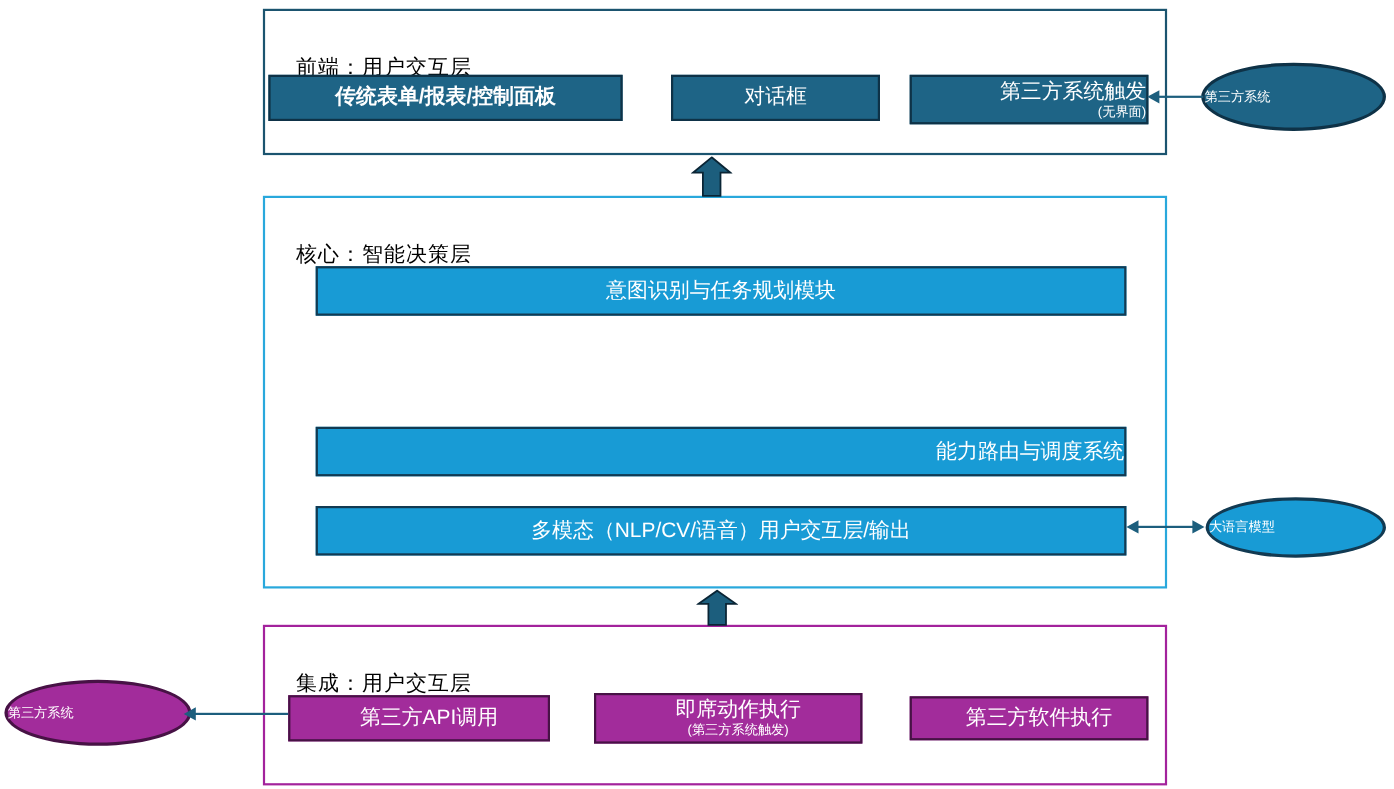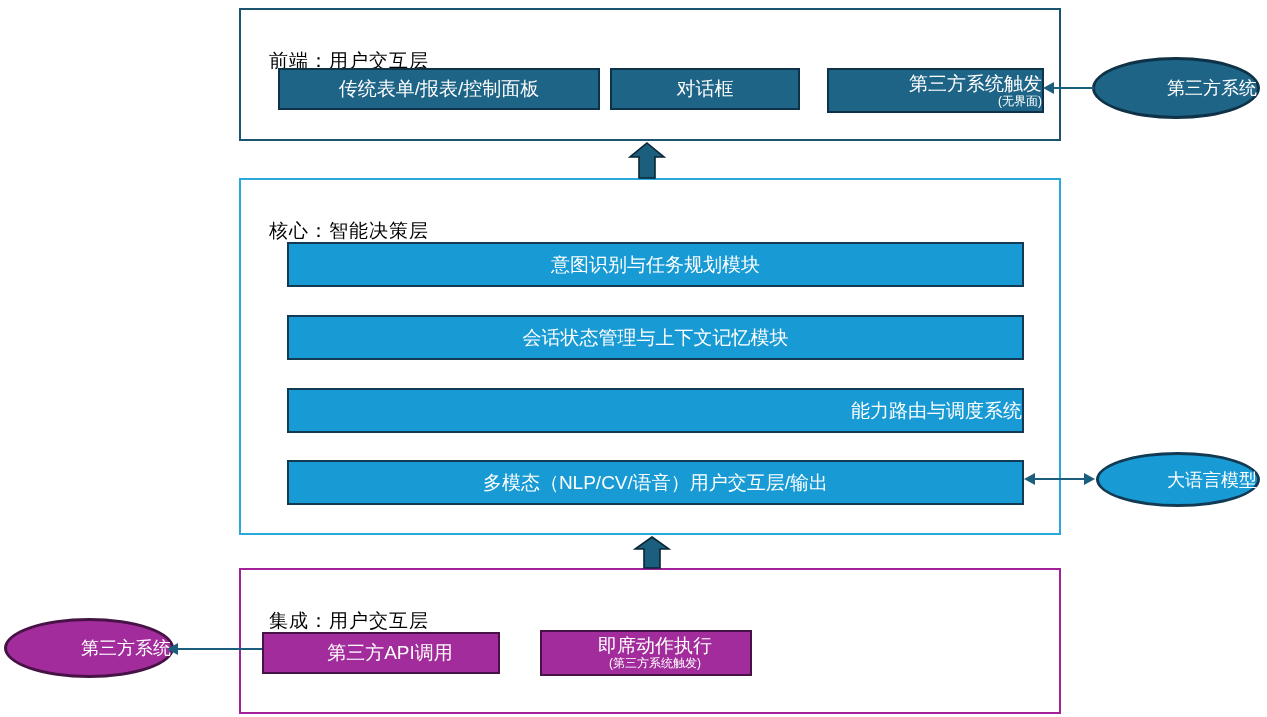--- a/index.html
+++ b/index.html
@@ -17,33 +17,33 @@
   }
   .node{
     position:absolute;display:flex;flex-direction:column;align-items:center;justify-content:center;
     color:var(--box-text);box-sizing:border-box;text-align:center;line-height:1.15;
   }
   .node .main{font-size:19px;white-space:nowrap;}
   .node .sub{font-size:12px;white-space:nowrap;margin-top:0;}
   .fe-box{background:var(--frontend-box-fill);border:2px solid var(--frontend-box-border);}
   .core-box{background:var(--core-box-fill);border:2px solid var(--core-box-border);}
   .int-box{background:var(--integration-box-fill);border:2px solid var(--integration-box-border);padding-left:18px;}
-  .fe-b1{left:37px;top:58px;width:322px;height:42px;}
+  .fe-b1{left:3px;top:58px;width:322px;height:42px;font-weight:bold;}
   .fe-b2{left:369px;top:58px;width:190px;height:42px;}
   .fe-b3{left:586px;top:58px;width:217px;height:45px;align-items:flex-end;}
   .core-b1{left:46px;top:62px;width:737px;height:45px;}
   .core-b2{left:46px;top:135px;width:737px;height:45px;}
   .core-b3{left:46px;top:208px;width:737px;height:45px;align-items:flex-end;}
   .core-b4{left:46px;top:280px;width:737px;height:45px;}
   .int-b1{left:21px;top:62px;width:238px;height:42px;}
-  .int-b2{left:299px;top:60px;width:212px;height:46px;}
+  .int-b2{left:299px;top:60px;width:244px;height:46px;}
   .int-b3{left:586px;top:63px;width:217px;height:40px;}
   .ellipse{
-    position:absolute;border-radius:50%;display:flex;align-items:center;justify-content:flex-end;
-    color:var(--box-text);font-size:18px;box-sizing:border-box;white-space:nowrap;
+    position:absolute;border-radius:50%;display:flex;align-items:center;justify-content:flex-start;
+    color:var(--box-text);font-size:12px;box-sizing:border-box;white-space:nowrap;
   }
   .ell-third-top{left:1092px;top:57px;width:168px;height:62px;background:var(--frontend-box-fill);border:3px solid var(--frontend-box-border);}
   .ell-llm{left:1096px;top:452px;width:164px;height:55px;background:var(--core-box-fill);border:3px solid var(--core-box-border);}
   .ell-third-bottom{left:4px;top:618px;width:170px;height:60px;background:var(--integration-box-fill);border:3px solid var(--integration-box-border);}
   .h-line{position:absolute;height:2px;background:var(--connector);}
   .arr{position:absolute;width:0;height:0;border-top:6px solid transparent;border-bottom:6px solid transparent;}
   .arr-left{border-right:11px solid var(--connector);}
   .arr-right{border-left:11px solid var(--connector);}
   .block-arrow{position:absolute;}
 </style>
@@ -64,39 +64,39 @@
       <span class="main">第三方系统触发</span>
       <span class="sub">(无界面)</span>
     </div>
   </div>
 
   <div class="layer layer-core">
     <div class="layer-title">核心：智能决策层</div>
     <div class="node core-box core-b1">
       <span class="main">意图识别与任务规划模块</span>
     </div>
-    <div class="node core-box core-b2">
-      <span class="main">会话状态管理与上下文记忆模块</span>
-    </div>
     <div class="node core-box core-b3">
       <span class="main">能力路由与调度系统</span>
     </div>
     <div class="node core-box core-b4">
       <span class="main">多模态（NLP/CV/语音）用户交互层/输出</span>
     </div>
   </div>
 
   <div class="layer layer-integration">
     <div class="layer-title">集成：用户交互层</div>
     <div class="node int-box int-b1">
       <span class="main">第三方API调用</span>
     </div>
     <div class="node int-box int-b2">
       <span class="main">即席动作执行</span>
       <span class="sub">(第三方系统触发)</span>
+    </div>
+    <div class="node int-box int-b3">
+      <span class="main">第三方软件执行</span>
     </div>
   </div>
 
   <div class="ellipse ell-third-top">
     <span>第三方系统</span>
   </div>
   <div class="ellipse ell-llm">
     <span>大语言模型</span>
   </div>
   <div class="ellipse ell-third-bottom">

